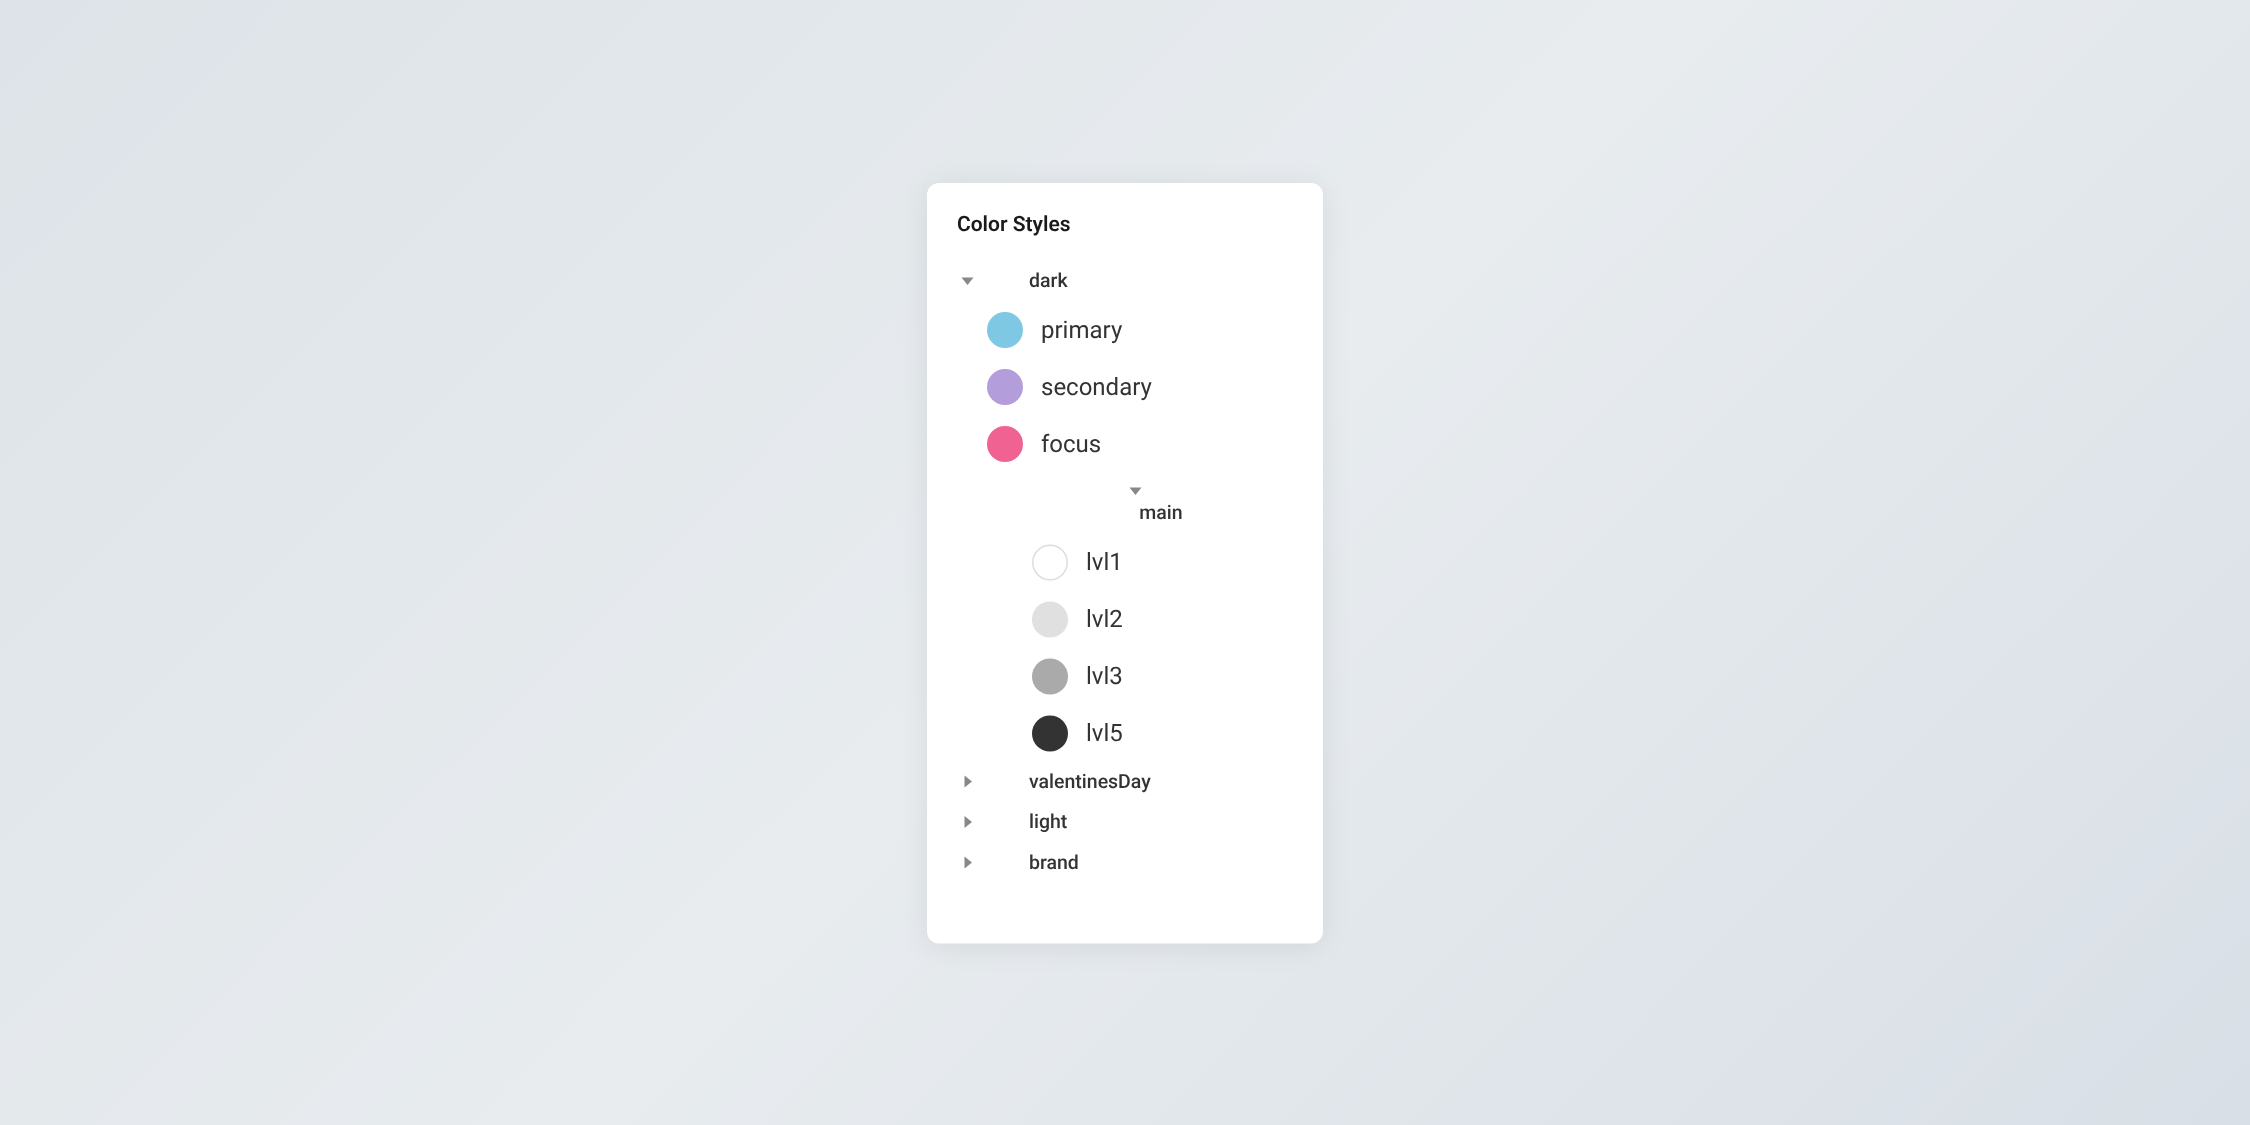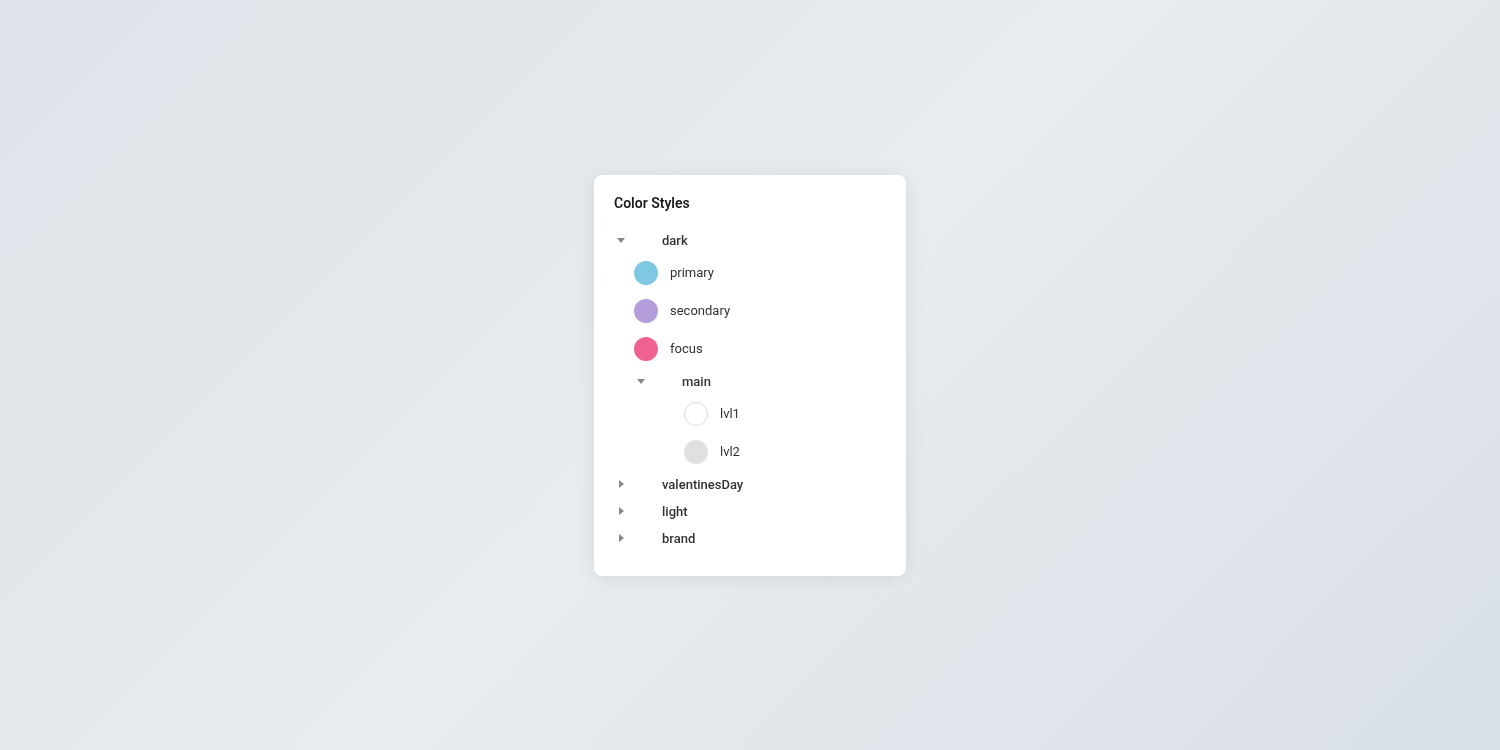--- a/index.html
+++ b/index.html
@@ -15,22 +15,22 @@
       display: flex;
       align-items: center;
       justify-content: center;
       font-family: -apple-system, BlinkMacSystemFont, 'Segoe UI', Roboto, sans-serif;
     }
 
     .panel {
       background: #ffffff;
       border-radius: 8px;
       box-shadow: 0 2px 20px rgba(0,0,0,0.08);
-      width: 312px;
-      padding: 20px 0 24px 0;
+      width: 264px;
+      padding: 20px 0 40px 0;
     }
 
     .panel-title {
       font-size: 14px;
       font-weight: 600;
       color: #1a1a1a;
       padding: 0 20px 16px 20px;
     }
 
     .tree-item {
@@ -88,29 +88,28 @@
 
     .color-dot {
       width: 24px;
       height: 24px;
       border-radius: 50%;
       margin-right: 12px;
       flex-shrink: 0;
     }
 
     .color-label {
-      font-size: 13px;
+      font-size: 16px;
       color: #333;
     }
 
     .sub-color-item {
       display: flex;
       align-items: center;
       padding: 7px 20px 7px 70px;
-      margin-left: 20px;
     }
 
     .dot-border {
       border: 1px solid #ddd;
     }
   </style>
 </head>
 <body>
 
 <div class="panel">
@@ -129,37 +128,45 @@
   <div class="color-item">
     <div class="color-dot" style="background-color: #b39ddb;"></div>
     <span class="color-label">secondary</span>
   </div>
 
   <div class="color-item">
     <div class="color-dot" style="background-color: #f06292;"></div>
     <span class="color-label">focus</span>
   </div>
 
-  <div class="tree-item" style="padding-left: 40px;">
+  <div class="tree-item" style="padding-left: 40px; flex-direction: column;">
     <span class="chevron chevron-down"></span>
     <span class="group-label">main</span>
   </div>
 
   <div class="sub-color-item">
     <div class="color-dot dot-border" style="background-color: #ffffff;"></div>
     <span class="color-label">lvl1</span>
   </div>
 
   <div class="sub-color-item">
     <div class="color-dot" style="background-color: #e0e0e0;"></div>
     <span class="color-label">lvl2</span>
   </div>
 
+  <div class="sub-color-item">
+    <div class="color-dot" style="background-color: #aaaaaa;"></div>
+    <span class="color-label">lvl3</span>
+  </div>
 
 
+  <div class="sub-color-item">
+    <div class="color-dot" style="background-color: #333333;"></div>
+    <span class="color-label">lvl5</span>
+  </div>
 
 
   <div class="tree-item">
     <span class="chevron chevron-right"></span>
     <span class="group-label">valentinesDay</span>
   </div>
 
   <div class="tree-item">
     <span class="chevron chevron-right"></span>
     <span class="group-label">light</span>

